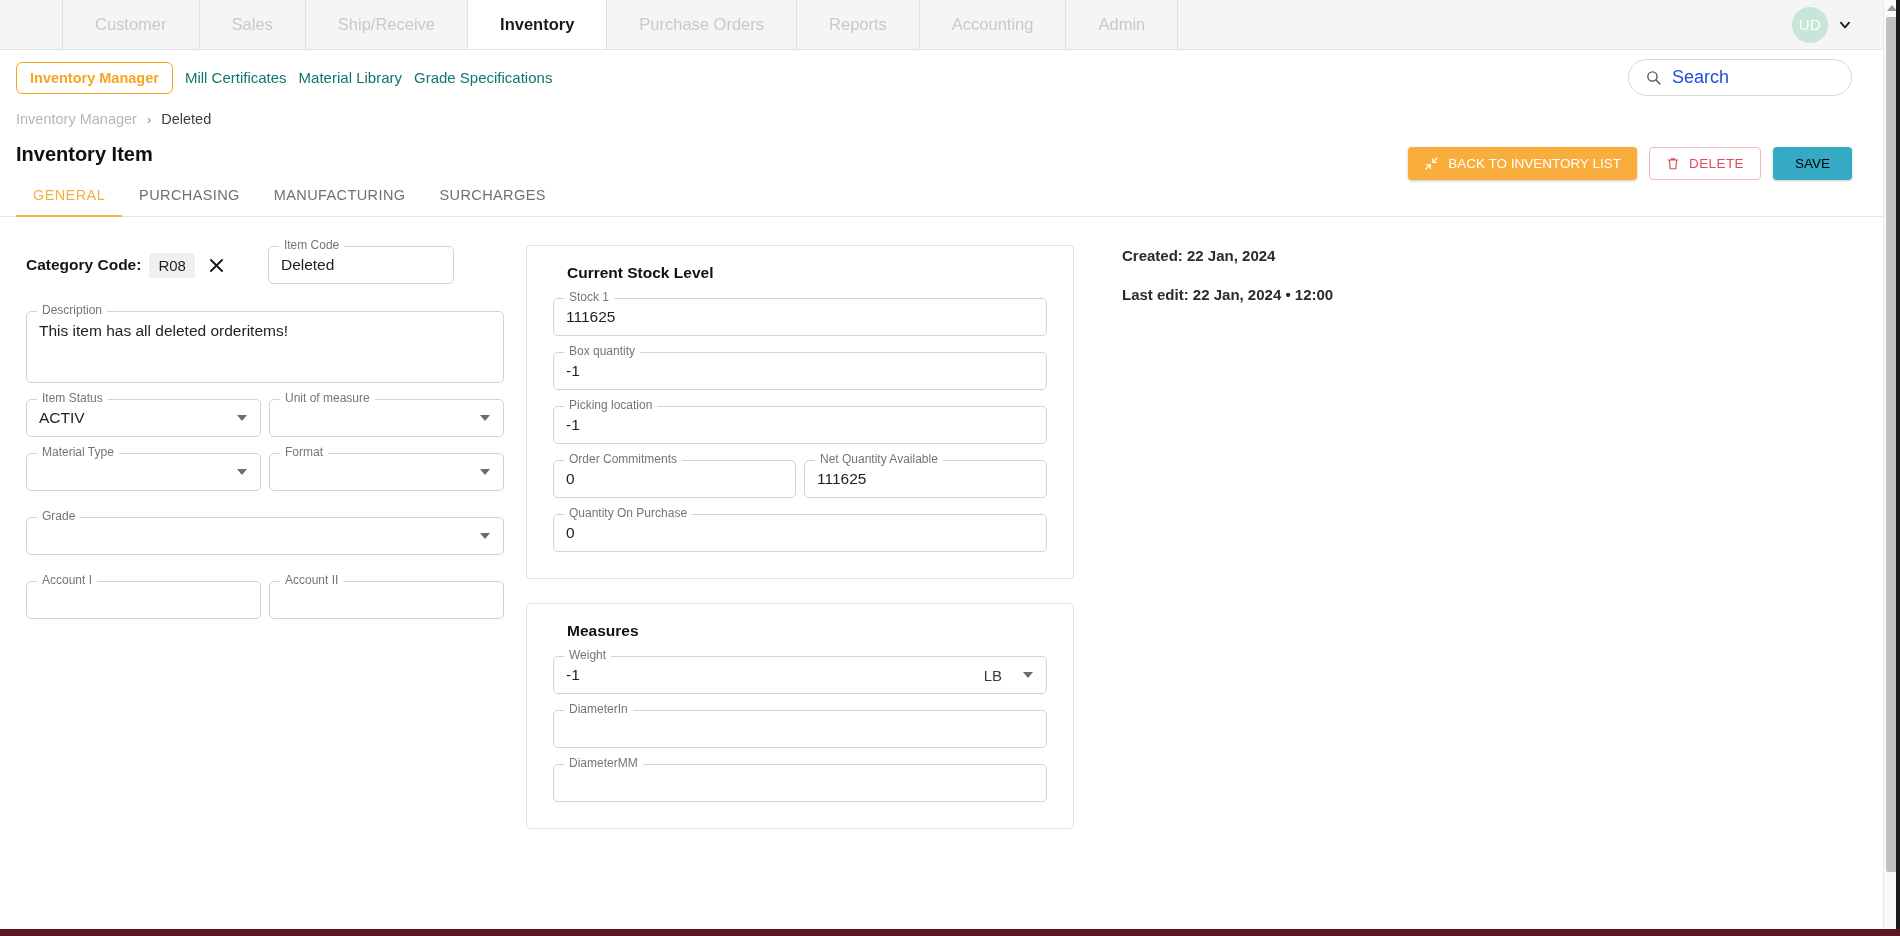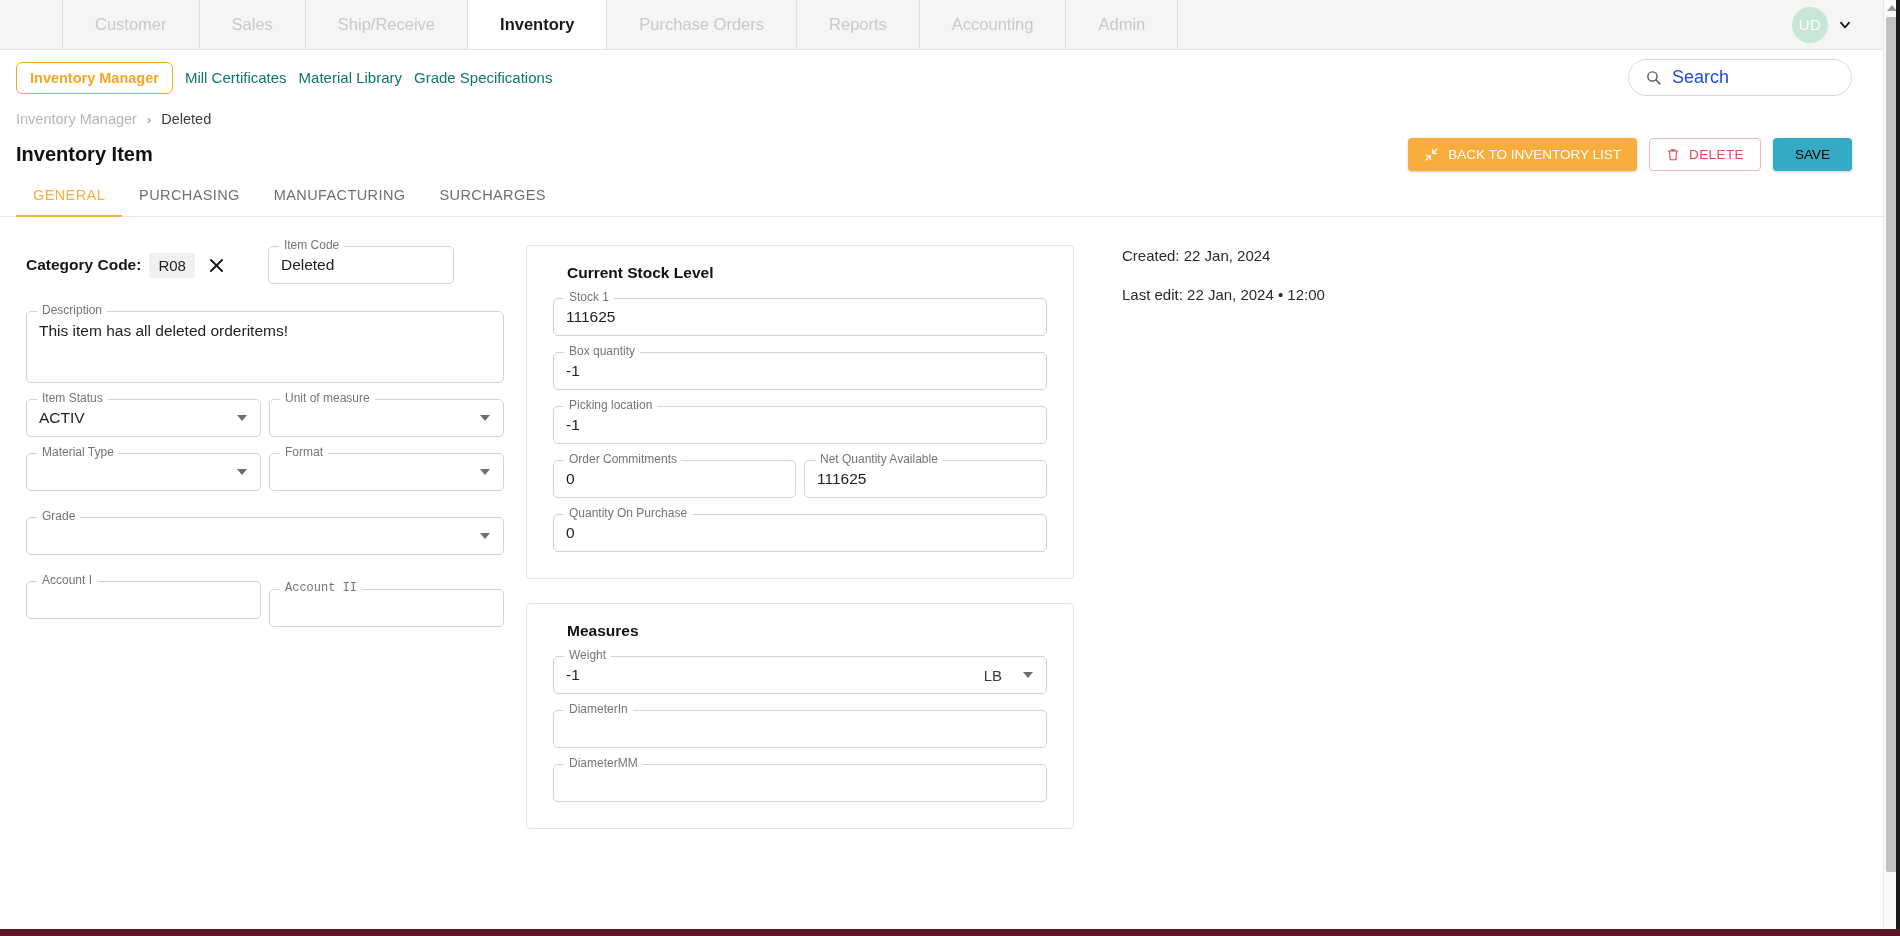--- a/index.html
+++ b/index.html
@@ -78,21 +78,21 @@
   .crumb-muted { color: #b6b6b6; cursor: pointer; }
   .crumb-sep { color: #8a8a8a; font-size: 13px; }
   .crumb-cur { color: #3c3c3c; }
 
   .titlerow {
     display: flex; align-items: center;
     padding: 8px 16px 0 16px; position: relative; height: 46px;
   }
   .page-title { font-size: 20px; font-weight: bold; color: #111; }
   .actions {
-    position: absolute; right: 48px; top: 11px;
+    position: absolute; right: 48px; top: 20px;
     display: flex; align-items: center; gap: 12px; padding-left: 8px;
   }
   .btn {
     height: 33px; border-radius: 4px; font-size: 13.5px;
     display: flex; align-items: center; justify-content: center;
     gap: 9px; cursor: pointer; padding: 0 16px; white-space: nowrap;
   }
   .btn-back {
     background: #f9ad3c; color: #fff; border: none;
     box-shadow: 0 1px 3px rgba(0,0,0,.22);
@@ -169,21 +169,21 @@
   
   .card {
     border: 1px solid #e2e2e2; border-radius: 4px; background: #fff;
     padding: 18px 26px 26px 26px; margin-bottom: 24px;
   }
   .card-title {
     font-size: 15.5px; font-weight: bold; color: #111; margin-bottom: 4px; margin-left: 14px;
   }
 
   
-  .meta-line { font-size: 15px; color: #2b2b2b; margin-bottom: 22px; }
+  .meta-line { font-size: 15px; color: #2b2b2b; margin-bottom: 22px; font-weight: bold; }
 
   
   .scrollbar {
     position: absolute; top: 0; right: 0; width: 17px; height: 936px;
     background: #fafafa; border-left: 1px solid #e8e8e8;
   }
   .sb-arrow {
     width: 0; height: 0; margin: 5px auto 0 auto;
     border-left: 5px solid transparent; border-right: 5px solid transparent;
     border-bottom: 6px solid #9a9a9a;
@@ -353,21 +353,21 @@
         <span class="lbl">Grade</span>
         <span class="val"></span>
         <span class="caret"></span>
       </div>
 
       <div class="row2" style="margin-top:26px;">
         <div class="field" style="margin-top:0;">
           <span class="lbl">Account I</span>
           <span class="val"></span>
         </div>
-        <div class="field" style="margin-top:8px;font-family:Liberation Mono, monospace;">
+        <div class="field" style="margin-top:0;">
           <span class="lbl">Account II</span>
           <span class="val"></span>
         </div>
       </div>
     </div>
 
     <div class="col-mid">
 
       <div class="card">
         <div class="card-title">Current Stock Level</div>

